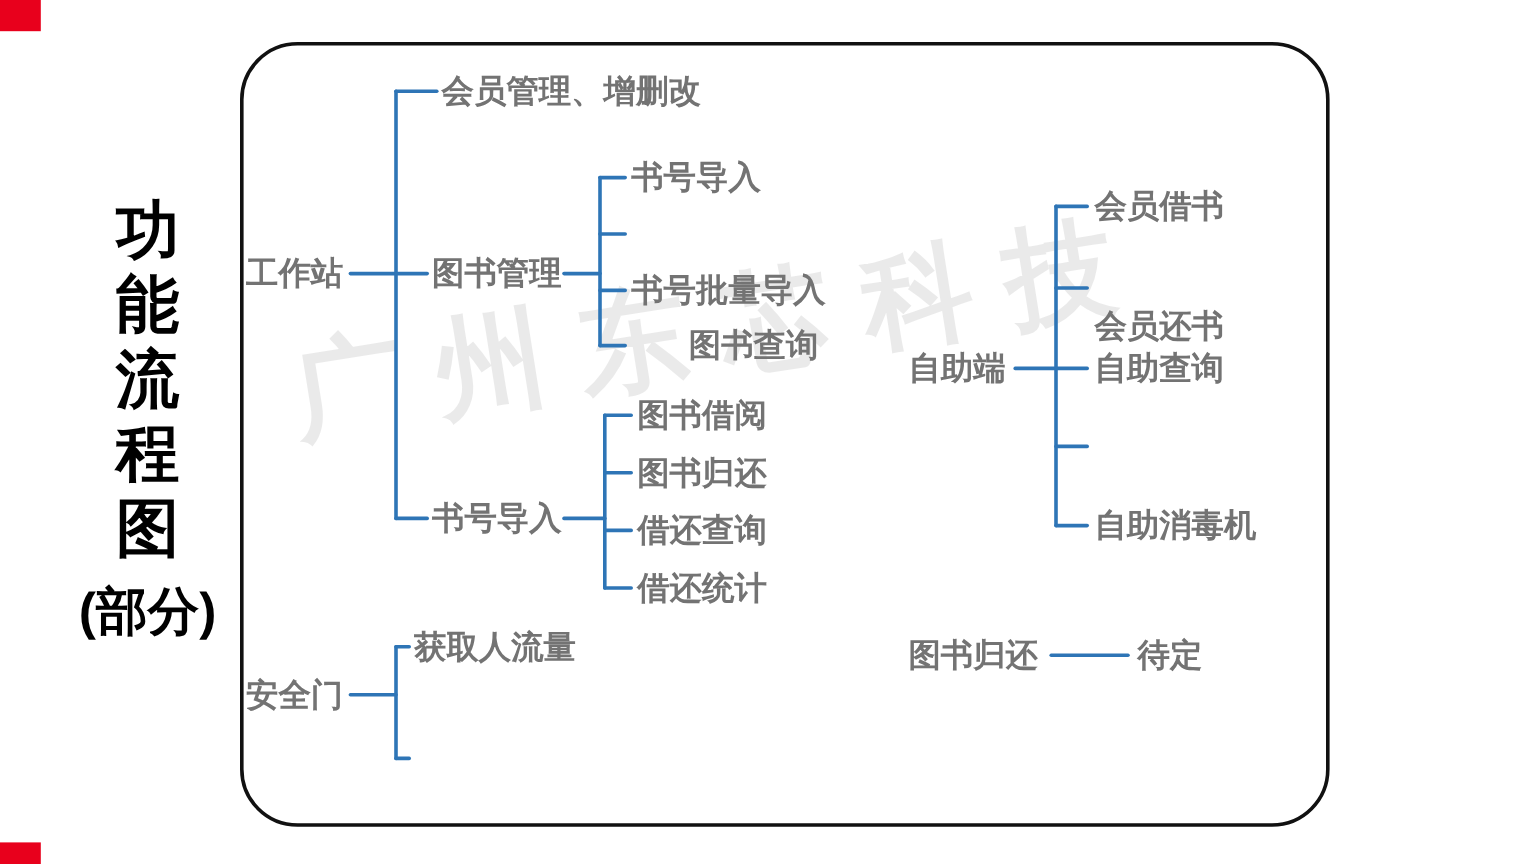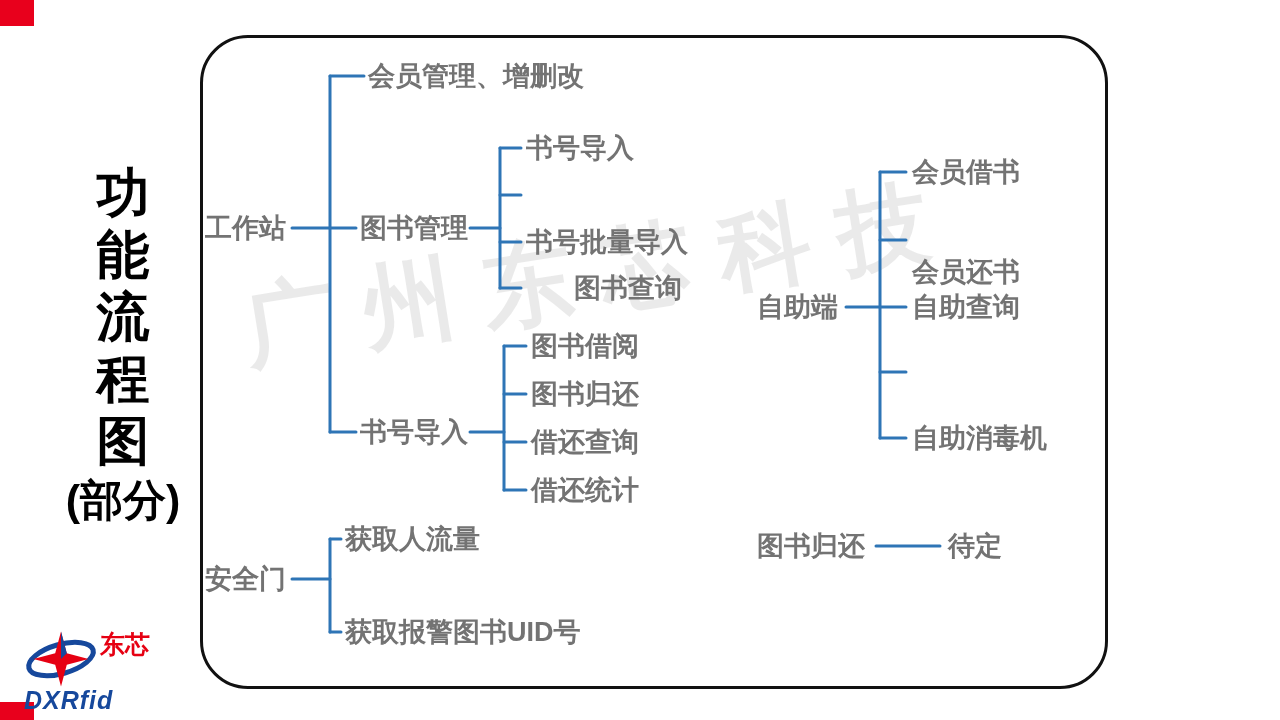--- a/index.html
+++ b/index.html
@@ -6,21 +6,21 @@
   .canvas{
     position:relative;width:1280px;height:720px;background:#ffffff;overflow:hidden;
     font-family:"Liberation Sans","DejaVu Sans",sans-serif;color:#111;
   }
   .corner-bar{position:absolute;left:0;background:#e8001c;}
   .corner-bar.top{top:0;width:34px;height:26px;}
   .corner-bar.bottom{bottom:0;width:34px;height:18px;}
 
   .vtitle{position:absolute;left:38px;top:162px;width:170px;text-align:center;font-weight:900;color:#000;}
   .vchar{font-size:53px;line-height:62px;}
-  .vsub{font-size:43px;line-height:52px;margin-top:2px;white-space:nowrap;}
+  .vsub{font-size:43px;line-height:52px;margin-top:12px;white-space:nowrap;}
 
   .frame{position:absolute;left:200px;top:35px;width:902px;height:648px;
          border:3px solid #111;border-radius:48px;background:transparent;}
 
   .watermark{
     position:absolute;left:245px;top:268px;font-size:92px;font-weight:700;
     letter-spacing:28px;white-space:nowrap;color:#000;opacity:0.08;
     transform:rotate(-9deg);transform-origin:left center;z-index:1;pointer-events:none;
   }
 
@@ -114,25 +114,15 @@
   <div class="node" style="left:531px;top:474px;">借还统计</div>
   <div class="node" style="left:757px;top:291px;">自助端</div>
   <div class="node" style="left:912px;top:156px;">会员借书</div>
   <div class="node" style="left:912px;top:240px;margin-top:16px;">会员还书</div>
   <div class="node" style="left:912px;top:291px;">自助查询</div>
   <div class="node" style="left:912px;top:422px;">自助消毒机</div>
   <div class="node" style="left:757px;top:530px;">图书归还</div>
   <div class="node" style="left:948px;top:530px;">待定</div>
   <div class="node" style="left:205px;top:563px;">安全门</div>
   <div class="node" style="left:345px;top:523px;">获取人流量</div>
-  <div class="node" style="left:345px;top:616px;">获取报警图书UID号</div>
 
-  <div class="logo">
-    <svg class="logo-mark" width="78" height="58" viewBox="0 0 100 80">
-      <ellipse cx="50" cy="40" rx="46" ry="20" fill="none" stroke="#16489c" stroke-width="7" transform="rotate(-16 50 40)"></ellipse>
-      <path d="M50 2 L58 32 L88 40 L58 48 L50 78 L42 48 L12 40 L42 32 Z" fill="#e60012"></path>
-      <path d="M50 2 L58 32 L50 40 Z" fill="#16489c"></path>
-    </svg>
-    <span class="logo-brand">东芯</span>
-    <div class="logo-wordmark">DXRfid</div>
-  </div>
 
 </div>
 
 </body></html>

